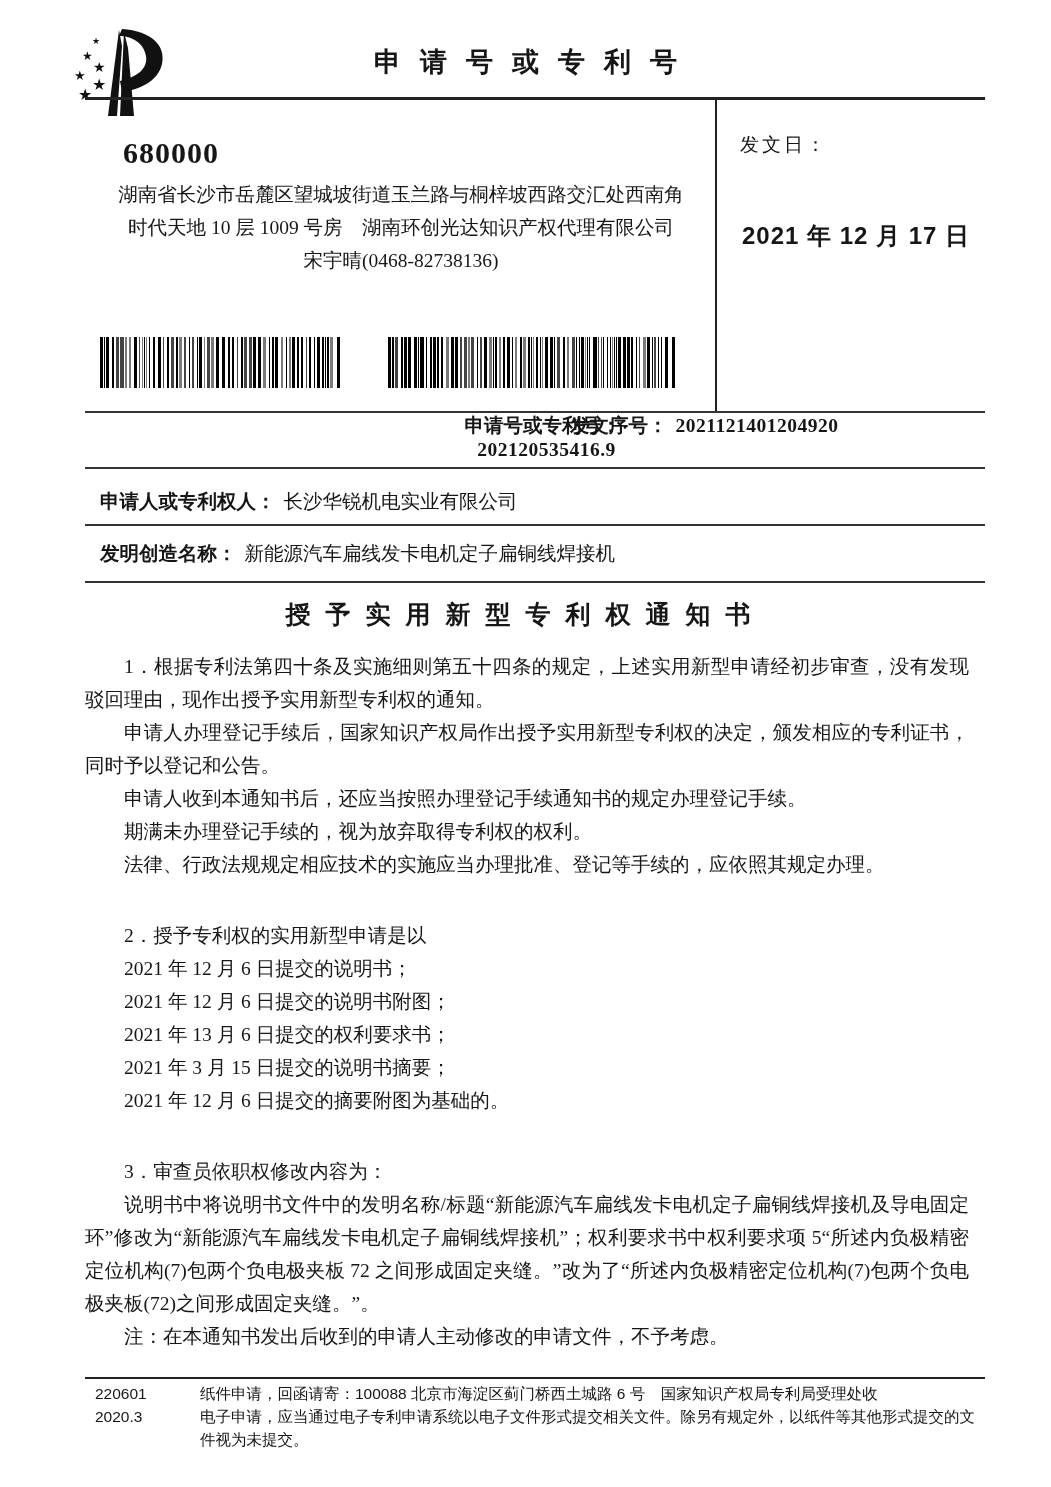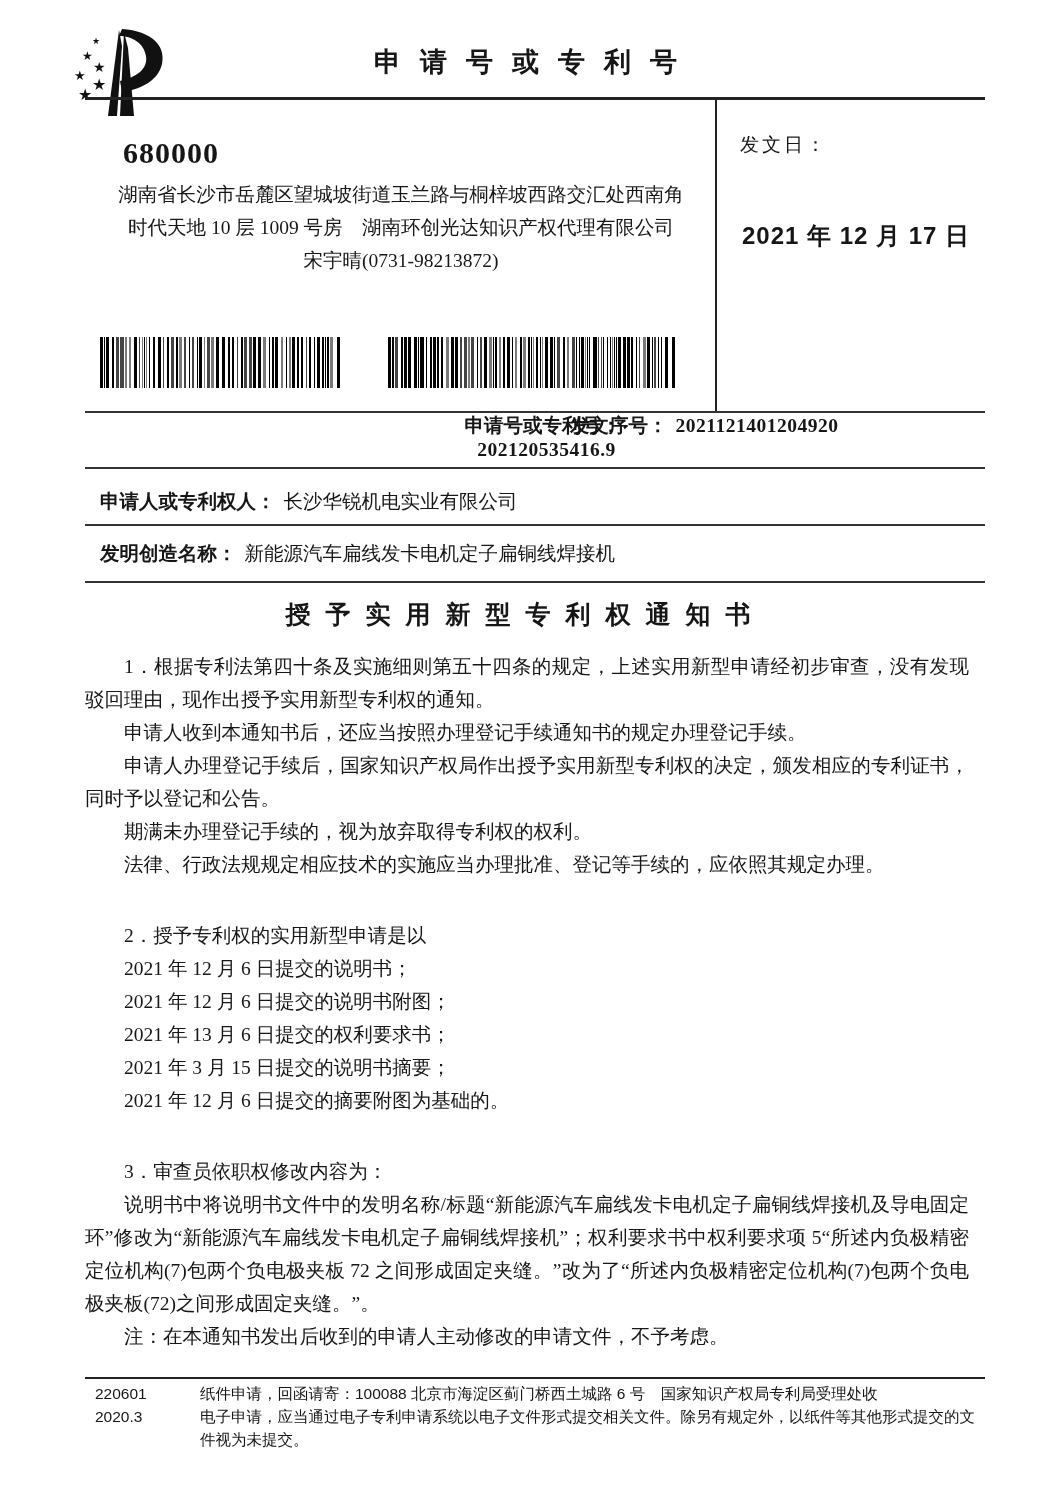--- a/index.html
+++ b/index.html
@@ -95,21 +95,21 @@
   </div>
 
   <div class="abs agency-title sans">申请号或专利号</div>
   <div class="abs header-rule"></div>
   <div class="abs vert-rule"></div>
 
   <div class="abs postcode">680000</div>
   <div class="abs addr">
     <div>湖南省长沙市岳麓区望城坡街道玉兰路与桐梓坡西路交汇处西南角</div>
     <div>时代天地 10 层 1009 号房　湖南环创光达知识产权代理有限公司</div>
-    <div>宋宇晴(0731-98213872)</div>
+    <div>宋宇晴(0468-82738136)</div>
   </div>
 
   <div class="abs dispatch-label">发文日：</div>
   <div class="abs dispatch-date">2021 年 12 月 17 日</div>
 
   <div class="abs barcode bc1">
       <i style="left:0;width:3px;background:#000"></i>
       <i style="left:4px;width:1px;background:#000"></i>
       <i style="left:6px;width:3px;background:#000"></i>
       <i style="left:12px;width:2px;background:#000"></i>
@@ -268,22 +268,22 @@
   <div class="abs frow r3">
     <span class="lbl">发明创造名称：</span>
     <span class="val">新能源汽车扁线发卡电机定子扁铜线焊接机</span>
   </div>
   <div class="abs section-rule" style="top:581px;"></div>
 
   <div class="abs notice-title">授予实用新型专利权通知书</div>
 
   <div class="abs body-text">
     <p>1．根据专利法第四十条及实施细则第五十四条的规定，上述实用新型申请经初步审查，没有发现驳回理由，现作出授予实用新型专利权的通知。</p>
+    <p>申请人办理登记手续后，国家知识产权局作出授予实用新型专利权的决定，颁发相应的专利证书，同时予以登记和公告。</p>
     <p>申请人收到本通知书后，还应当按照办理登记手续通知书的规定办理登记手续。</p>
-    <p>申请人办理登记手续后，国家知识产权局作出授予实用新型专利权的决定，颁发相应的专利证书，同时予以登记和公告。</p>
     <p>期满未办理登记手续的，视为放弃取得专利权的权利。</p>
     <p>法律、行政法规规定相应技术的实施应当办理批准、登记等手续的，应依照其规定办理。</p>
 
     <p class="gap">2．授予专利权的实用新型申请是以</p>
     <p>2021 年 12 月 6 日提交的说明书；</p>
     <p>2021 年 12 月 6 日提交的说明书附图；</p>
     <p>2021 年 13 月 6 日提交的权利要求书；</p>
     <p>2021 年 3 月 15 日提交的说明书摘要；</p>
     <p>2021 年 12 月 6 日提交的摘要附图为基础的。</p>
 

